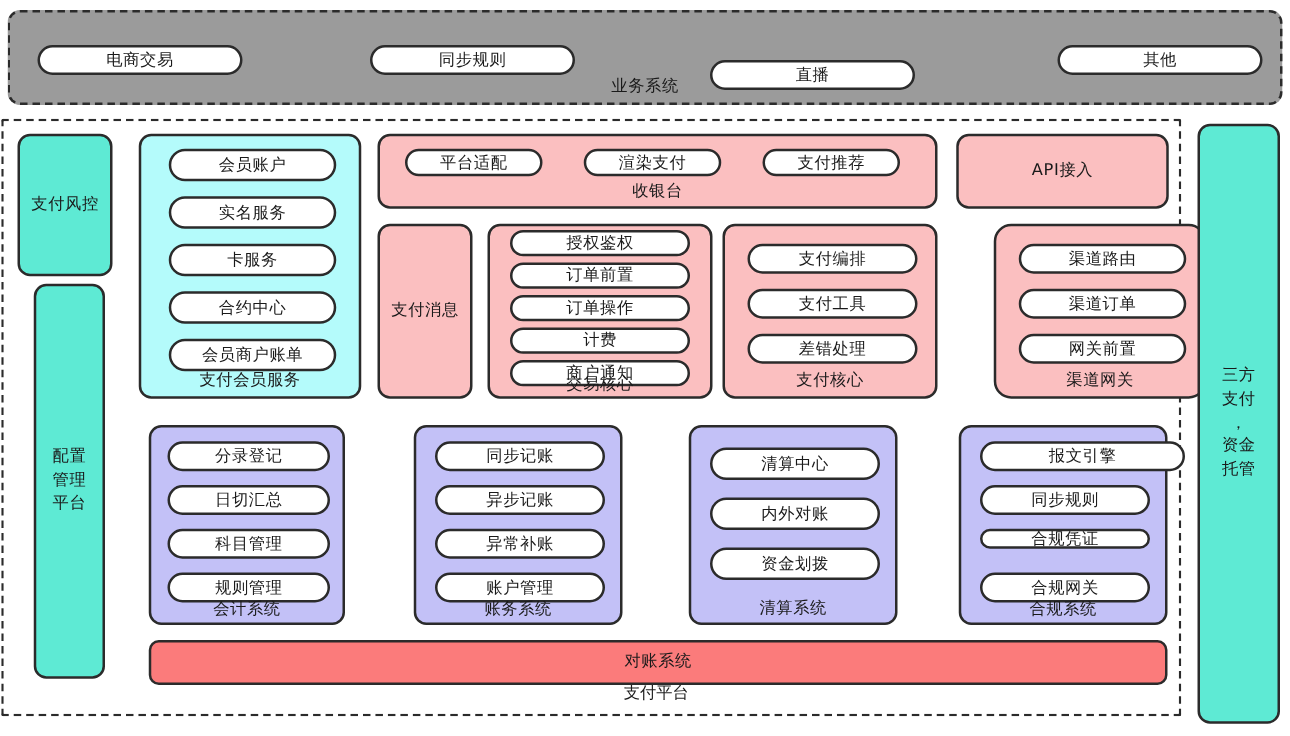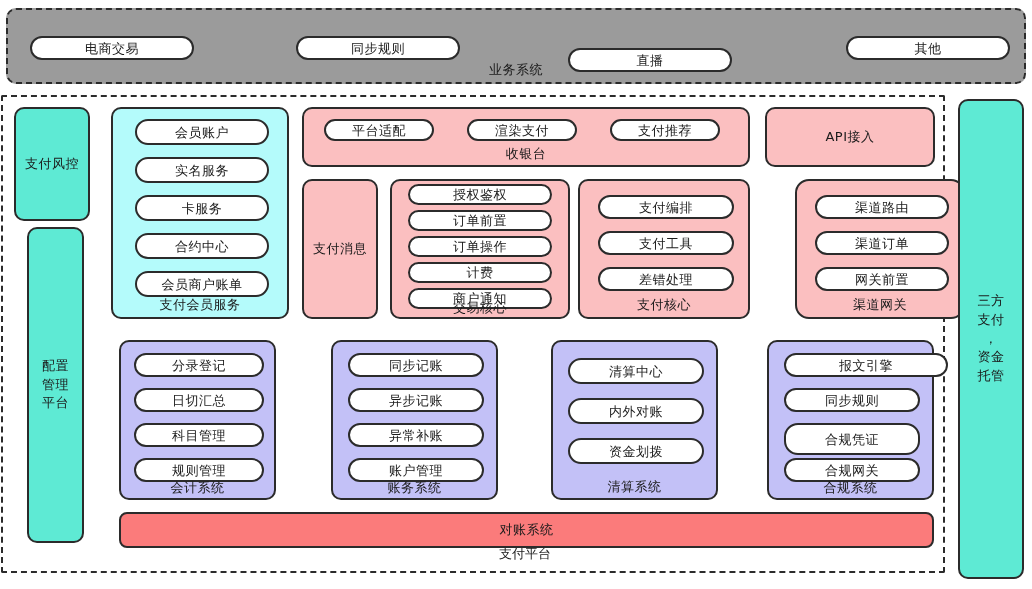--- a/index.html
+++ b/index.html
@@ -171,21 +171,21 @@
   <div class="abs group-box c-purple" style="left:551px; top:340px; width:167px; height:160px;">
     <div class="abs pill" style="left:15px; top:16px; width:136px; height:26px;">清算中心</div>
     <div class="abs pill" style="left:15px; top:56px; width:136px; height:26px;">内外对账</div>
     <div class="abs pill" style="left:15px; top:96px; width:136px; height:26px;">资金划拨</div>
     <div class="group-label" style="bottom:5px;">清算系统</div>
   </div>
 
   <div class="abs group-box c-purple" style="left:767px; top:340px; width:167px; height:160px;">
     <div class="abs pill" style="left:15px; top:11px;  width:164px; height:24px;">报文引擎</div>
     <div class="abs pill" style="left:15px; top:46px;  width:136px; height:24px;">同步规则</div>
-    <div class="abs pill" style="left:15px; top:81px;  width:136px; height:32px;">合规凭证</div>
+    <div class="abs pill" style="left:15px; top:81px;  width:136px; height:16px;">合规凭证</div>
     <div class="abs pill" style="left:15px; top:116px; width:136px; height:24px;">合规网关</div>
     <div class="group-label" style="bottom:4px;">合规系统</div>
   </div>
 
   <div class="abs group-box c-red center-label" style="left:119px; top:512px; width:815px; height:36px; border-radius:8px;">对账系统</div>
 
   <div class="abs group-box c-green center-label" style="left:958px; top:99px; width:66px; height:480px;">三方
 支付
 ，
 资金

